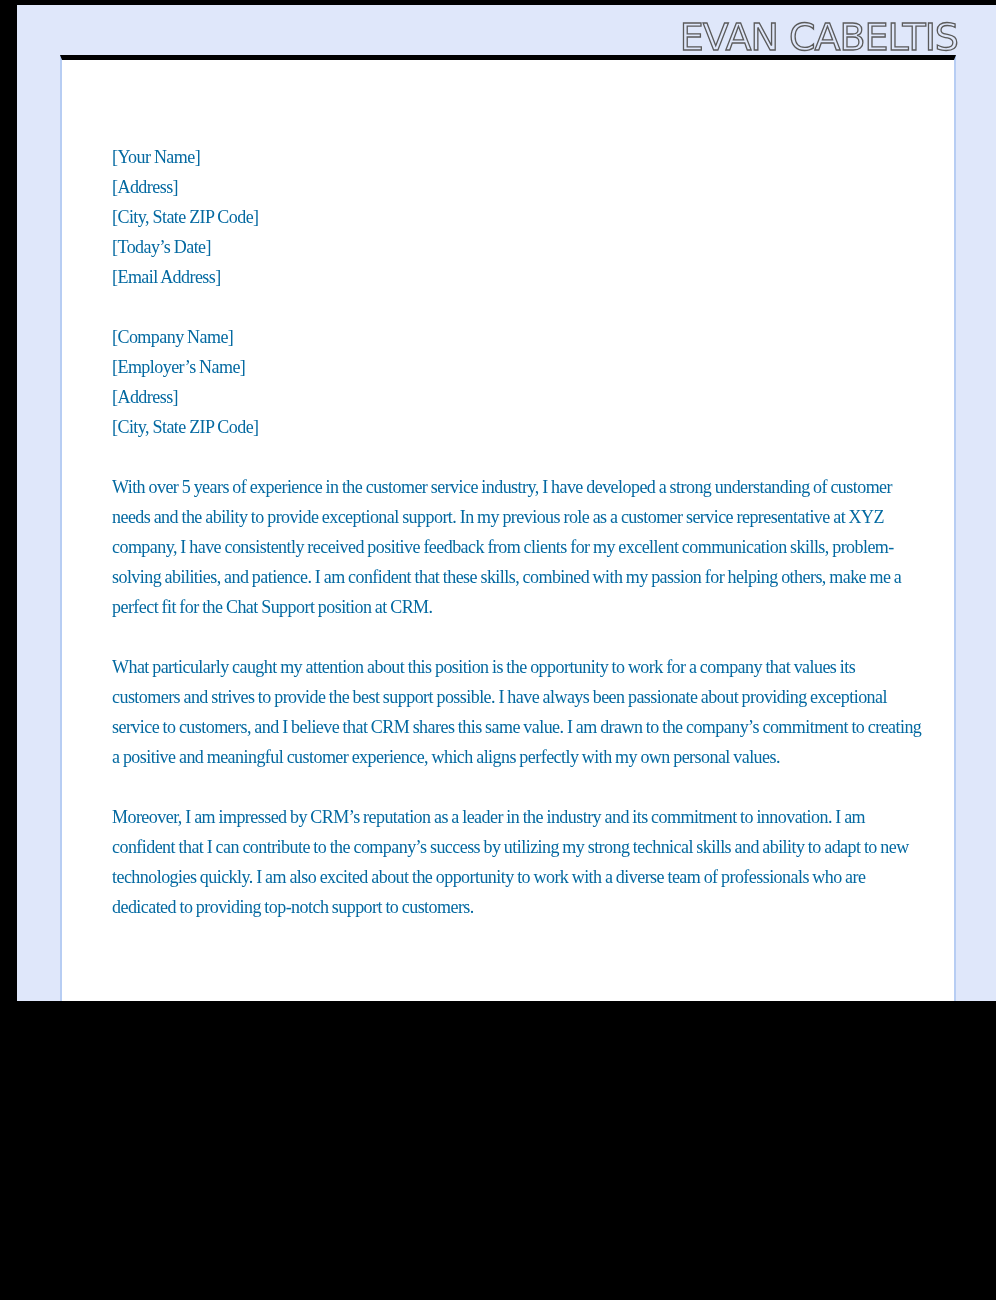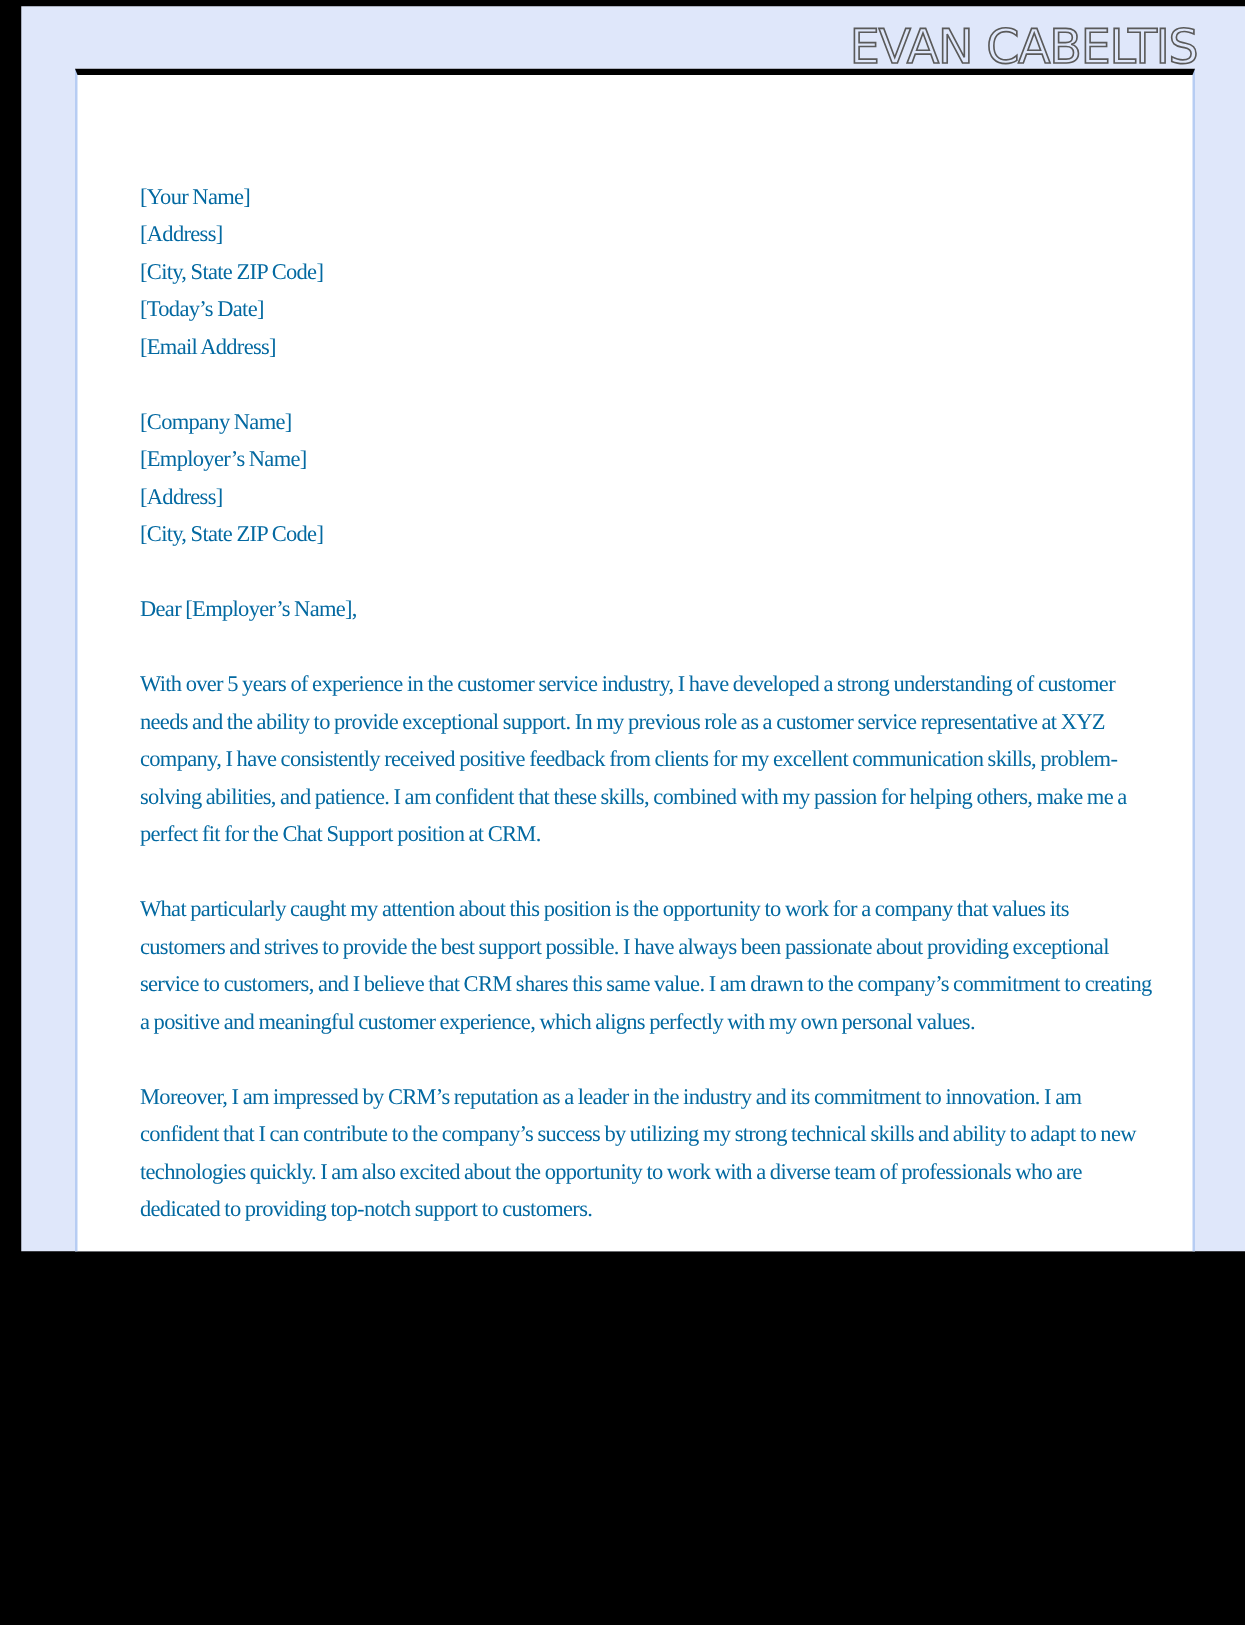--- a/index.html
+++ b/index.html
@@ -60,20 +60,19 @@
       <span class="line">[City, State ZIP Code]</span>
       <span class="line">[Today’s Date]</span>
       <span class="line">[Email Address]</span>
     </div>
     <div class="block">
       <span class="line">[Company Name]</span>
       <span class="line">[Employer’s Name]</span>
       <span class="line">[Address]</span>
       <span class="line">[City, State ZIP Code]</span>
     </div>
-    <p>Dear [Employer’s Name],</p>
     <p>With over 5 years of experience in the customer service industry, I have developed a strong understanding of customer needs and the ability to provide exceptional support. In my previous role as a customer service representative at XYZ company, I have consistently received positive feedback from clients for my excellent communication skills, problem-solving abilities, and patience. I am confident that these skills, combined with my passion for helping others, make me a perfect fit for the Chat Support position at CRM.</p>
     <p>What particularly caught my attention about this position is the opportunity to work for a company that values its customers and strives to provide the best support possible. I have always been passionate about providing exceptional service to customers, and I believe that CRM shares this same value. I am drawn to the company’s commitment to creating a positive and meaningful customer experience, which aligns perfectly with my own personal values.</p>
     <p>Moreover, I am impressed by CRM’s reputation as a leader in the industry and its commitment to innovation. I am confident that I can contribute to the company’s success by utilizing my strong technical skills and ability to adapt to new technologies quickly. I am also excited about the opportunity to work with a diverse team of professionals who are dedicated to providing top-notch support to customers.</p>
   </div>
 
   <div class="watermark">lazyapply.com</div>
 </div>
 
 </body></html>

